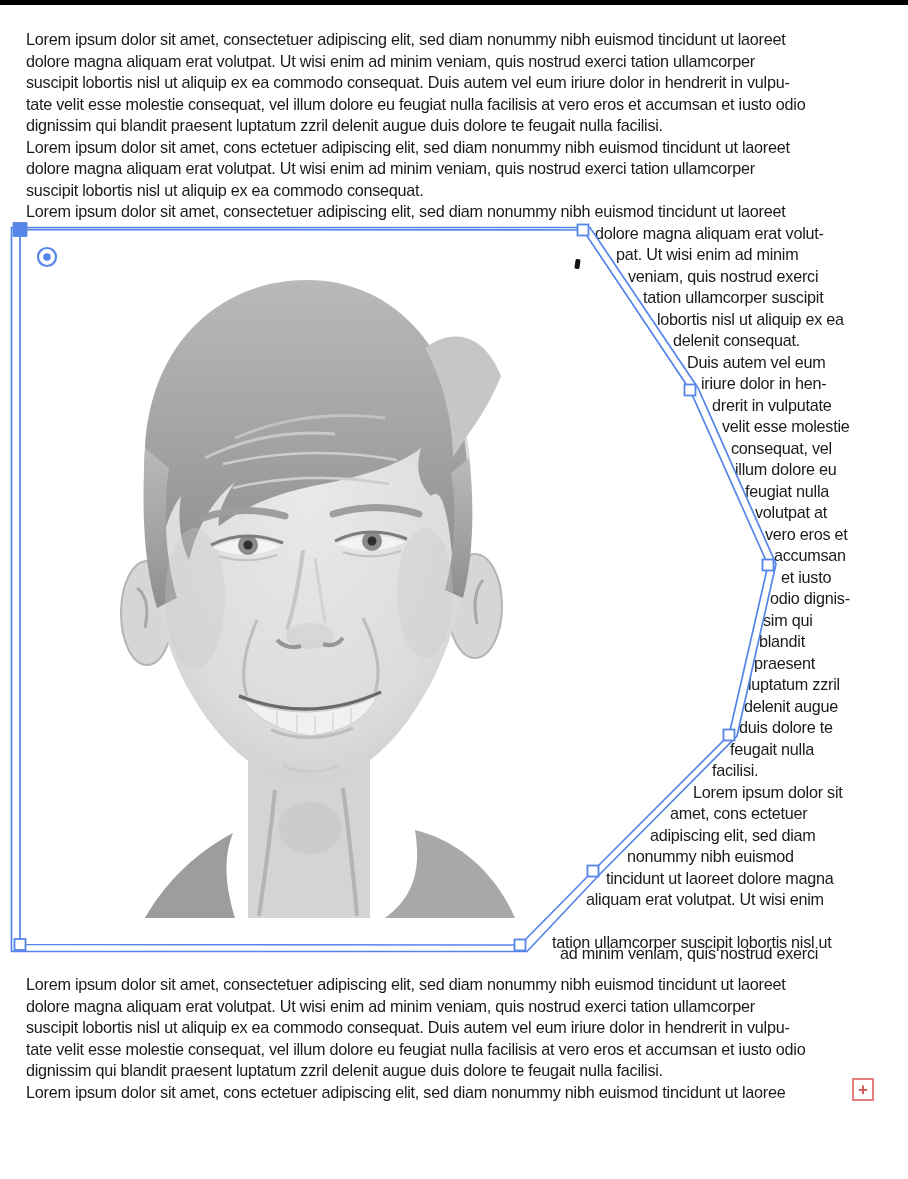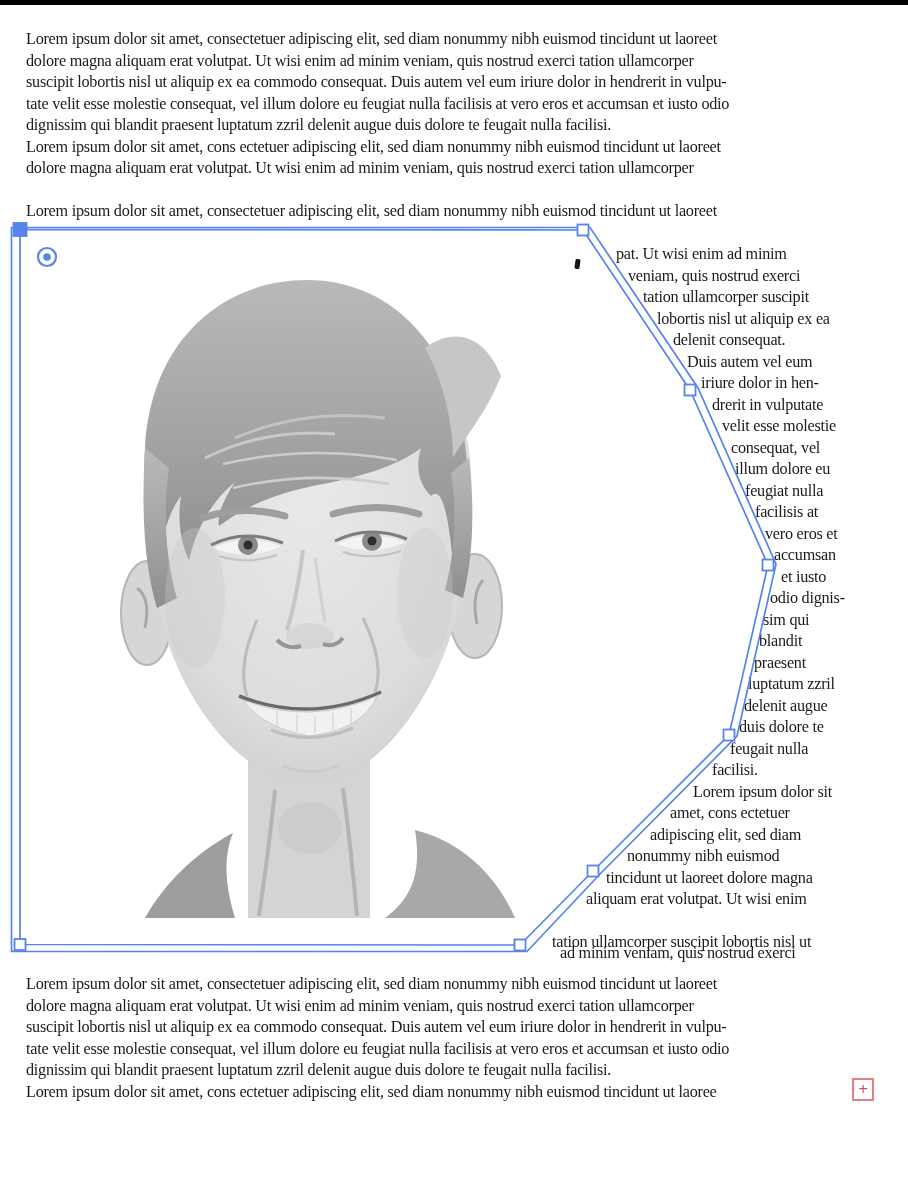--- a/index.html
+++ b/index.html
@@ -1,17 +1,17 @@
 <!DOCTYPE html>
 <html><head>
 <meta charset="utf-8">
 <style>
   html,body{margin:0;padding:0;background:#ffffff;}
   .page{position:relative;width:908px;height:1179px;background:#ffffff;overflow:hidden;
-        font-family:Liberation Serif, serif;}
+        font-family:Liberation Sans, sans-serif;}
   .topbar{position:absolute;left:0;top:0;width:908px;height:5px;background:#000000;}
   .text-layer{position:absolute;left:0;top:0;width:908px;height:1179px;}
   .tline{position:absolute;white-space:nowrap;font-size:16.2px;letter-spacing:-0.25px;
          color:#1a1a1a;line-height:19px;}
   .portrait{position:absolute;left:85px;top:268px;width:448px;height:650px;}
   .overlay{position:absolute;left:0;top:0;width:908px;height:1179px;pointer-events:none;}
   .overlay rect,.overlay circle{pointer-events:all;}
   .stray{position:absolute;left:575px;top:259px;width:5px;height:10px;background:#141414;
          border-radius:1.5px;transform:rotate(8deg);}
   .overset{position:absolute;left:852px;top:1078px;width:18px;height:19px;background:#ffffff;
@@ -26,34 +26,36 @@
   <div class="topbar"></div>
 
   <div class="text-layer">
       <div class="tline" style="left: 26px; top: 30px;">Lorem ipsum dolor sit amet, consectetuer adipiscing elit, sed diam nonummy nibh euismod tincidunt ut laoreet</div>
       <div class="tline" style="left: 26px; top: 51.5px;">dolore magna aliquam erat volutpat. Ut wisi enim ad minim veniam, quis nostrud exerci tation ullamcorper</div>
       <div class="tline" style="left: 26px; top: 73px;">suscipit lobortis nisl ut aliquip ex ea commodo consequat. Duis autem vel eum iriure dolor in hendrerit in vulpu-</div>
       <div class="tline" style="left: 26px; top: 94.5px;">tate velit esse molestie consequat, vel illum dolore eu feugiat nulla facilisis at vero eros et accumsan et iusto odio</div>
       <div class="tline" style="left: 26px; top: 116px;">dignissim qui blandit praesent luptatum zzril delenit augue duis dolore te feugait nulla facilisi.</div>
       <div class="tline" style="left: 26px; top: 137.5px;">Lorem ipsum dolor sit amet, cons ectetuer adipiscing elit, sed diam nonummy nibh euismod tincidunt ut laoreet</div>
       <div class="tline" style="left: 26px; top: 159px;">dolore magna aliquam erat volutpat. Ut wisi enim ad minim veniam, quis nostrud exerci tation ullamcorper</div>
+      <div class="tline" style="left: 26px; top: 180.5px;">suscipit lobortis nisl ut aliquip ex ea commodo consequat.</div>
       <div class="tline" style="left: 26px; top: 202px;">Lorem ipsum dolor sit amet, consectetuer adipiscing elit, sed diam nonummy nibh euismod tincidunt ut laoreet</div>
+      <div class="tline" style="left: 595px; top: 223.5px;">dolore magna aliquam erat volut-</div>
       <div class="tline" style="left: 616px; top: 245px;">pat. Ut wisi enim ad minim</div>
       <div class="tline" style="left: 628px; top: 266.5px;">veniam, quis nostrud exerci</div>
       <div class="tline" style="left: 643px; top: 288px;">tation ullamcorper suscipit</div>
       <div class="tline" style="left: 657px; top: 309.5px;">lobortis nisl ut aliquip ex ea</div>
       <div class="tline" style="left: 673px; top: 331px;">delenit consequat.</div>
       <div class="tline" style="left: 687px; top: 352.5px;">Duis autem vel eum</div>
       <div class="tline" style="left: 701px; top: 374px;">iriure dolor in hen-</div>
       <div class="tline" style="left: 712px; top: 395.5px;">drerit in vulputate</div>
       <div class="tline" style="left: 722px; top: 417px;">velit esse molestie</div>
       <div class="tline" style="left: 731px; top: 438.5px;">consequat, vel</div>
       <div class="tline" style="left: 735px; top: 460px;">illum dolore eu</div>
       <div class="tline" style="left: 745px; top: 481.5px;">feugiat nulla</div>
-      <div class="tline" style="left: 755px; top: 503px;">facilisis at</div>
+      <div class="tline" style="left: 755px; top: 503px;">volutpat at</div>
       <div class="tline" style="left: 765px; top: 524.5px;">vero eros et</div>
       <div class="tline" style="left: 774px; top: 546px;">accumsan</div>
       <div class="tline" style="left: 775px; top: 567.5px; padding-left: 6px;">et iusto</div>
       <div class="tline" style="left: 770px; top: 589px;">odio dignis-</div>
       <div class="tline" style="left: 763px; top: 610.5px;">sim qui</div>
       <div class="tline" style="left: 759px; top: 632px;">blandit</div>
       <div class="tline" style="left: 754px; top: 653.5px;">praesent</div>
       <div class="tline" style="left: 748px; top: 675px;">luptatum zzril</div>
       <div class="tline" style="left: 744px; top: 696.5px;">delenit augue</div>
       <div class="tline" style="left: 739px; top: 718px; text-align: center;">duis dolore te</div>

